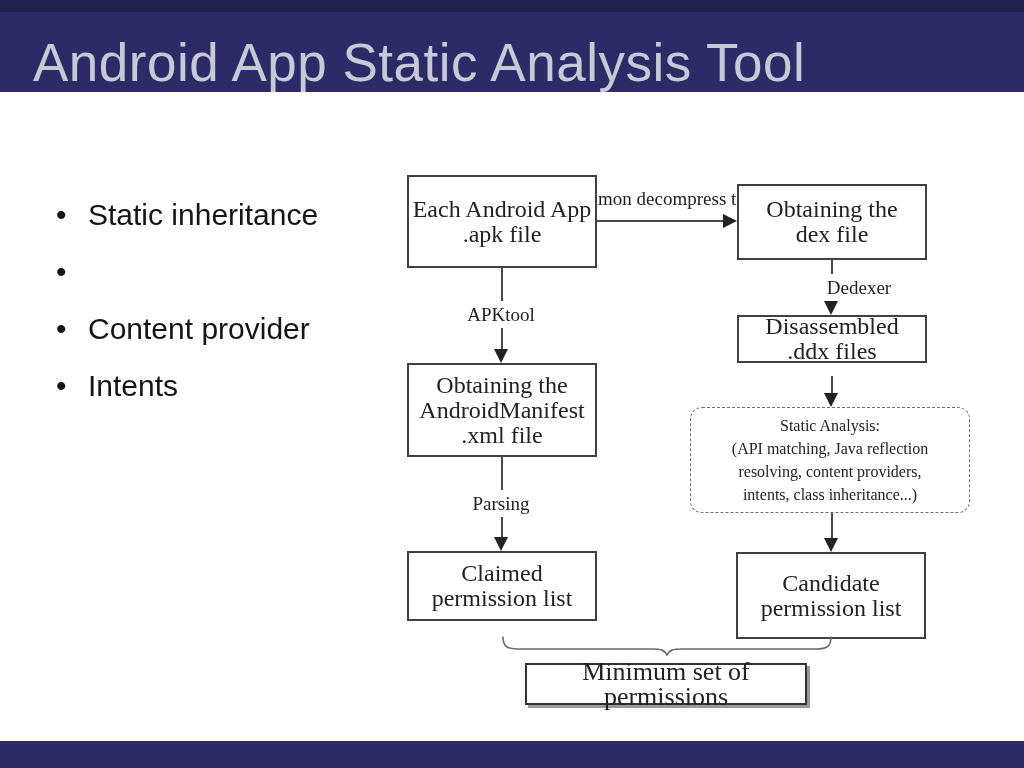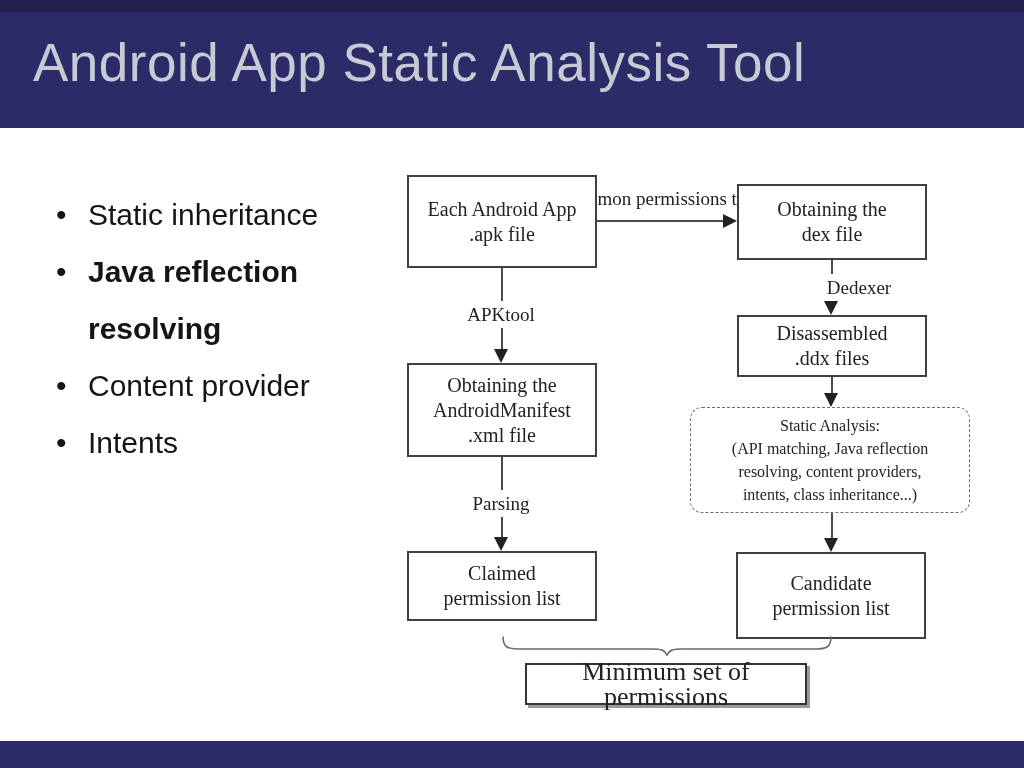--- a/index.html
+++ b/index.html
@@ -10,21 +10,21 @@
     position: relative;
     width: 1024px;
     height: 768px;
     background: #ffffff;
     overflow: hidden;
   }
 
   
   .banner {
     position: absolute; left: 0; top: 0;
-    width: 1024px; height: 128px;
+    width: 1024px; height: 92px;
     background: var(--banner, #2c2b68);
   }
   .top-strip {
     position: absolute; left: 0; top: 0;
     width: 1024px; height: 12px;
     background: var(--top_strip, #21204f);
   }
   .slide-title {
     position: absolute; left: 33px; top: 33px;
     font-size: 53px; line-height: 60px; font-weight: 400;
@@ -57,28 +57,28 @@
 
   
   .fc-box {
     position: absolute;
     background: #ffffff;
     border: 2px solid var(--diagram_border, #404040);
     display: flex; flex-direction: column;
     align-items: center; justify-content: center;
     text-align: center;
     font-family: "Liberation Serif", serif;
-    font-size: 20px; line-height: 25px;
+    font-size: 24px; line-height: 25px;
     color: #222222;
   }
   .fc-box span { display: block; }
 
   #box-apk       { left: 407px; top: 175px; width: 190px; height: 93px; }
   #box-dex       { left: 737px; top: 184px; width: 190px; height: 76px; }
-  #box-ddx       { left: 737px; top: 315px; width: 190px; height: 62px; }
+  #box-ddx       { left: 737px; top: 315px; width: 190px; height: 48px; }
   #box-manifest  { left: 407px; top: 363px; width: 190px; height: 94px; }
   #box-claimed   { left: 407px; top: 551px; width: 190px; height: 70px; }
   #box-candidate { left: 736px; top: 552px; width: 190px; height: 87px; }
 
   #box-static {
     left: 690px; top: 407px; width: 280px; height: 106px;
     border: 1.5px dashed #707070;
     border-radius: 12px;
     font-size: 16px; line-height: 23px;
   }
@@ -157,21 +157,20 @@
     <div class="slide-title">Android App Static Analysis Tool</div>
   </div>
 
   <div class="bullets">
     <div class="bullet-item">
       <span class="bullet-dot">•</span>
       <span class="bullet-text">Static inheritance</span>
     </div>
     <div class="bullet-item bold">
       <span class="bullet-dot">•</span>
-      <span class="bullet-text">Java reflection resolving</span>
     </div>
     <div class="bullet-item">
       <span class="bullet-dot">•</span>
       <span class="bullet-text">Content provider</span>
     </div>
     <div class="bullet-item">
       <span class="bullet-dot">•</span>
       <span class="bullet-text">Intents</span>
     </div>
   </div>
@@ -185,21 +184,21 @@
 
   <div class="arrow-down" id="ah-manifest"></div>
   <div class="arrow-down" id="ah-ddx"></div>
   <div class="arrow-down" id="ah-static"></div>
   <div class="arrow-down" id="ah-claimed"></div>
   <div class="arrow-down" id="ah-candidate"></div>
   <div class="arrow-right" id="ah-dex"></div>
 
   <div class="edge-label" id="lbl-decompress">
     <span>common</span>
-    <span>permissions</span>
+    <span>decompress</span>
     <span>tool</span>
   </div>
   <div class="edge-label" id="lbl-apktool">APKtool</div>
   <div class="edge-label" id="lbl-dedexer">Dedexer</div>
   <div class="edge-label" id="lbl-parsing">Parsing</div>
 
   <div class="fc-box" id="box-apk">
     <span>Each Android App</span>
     <span>.apk file</span>
   </div>

